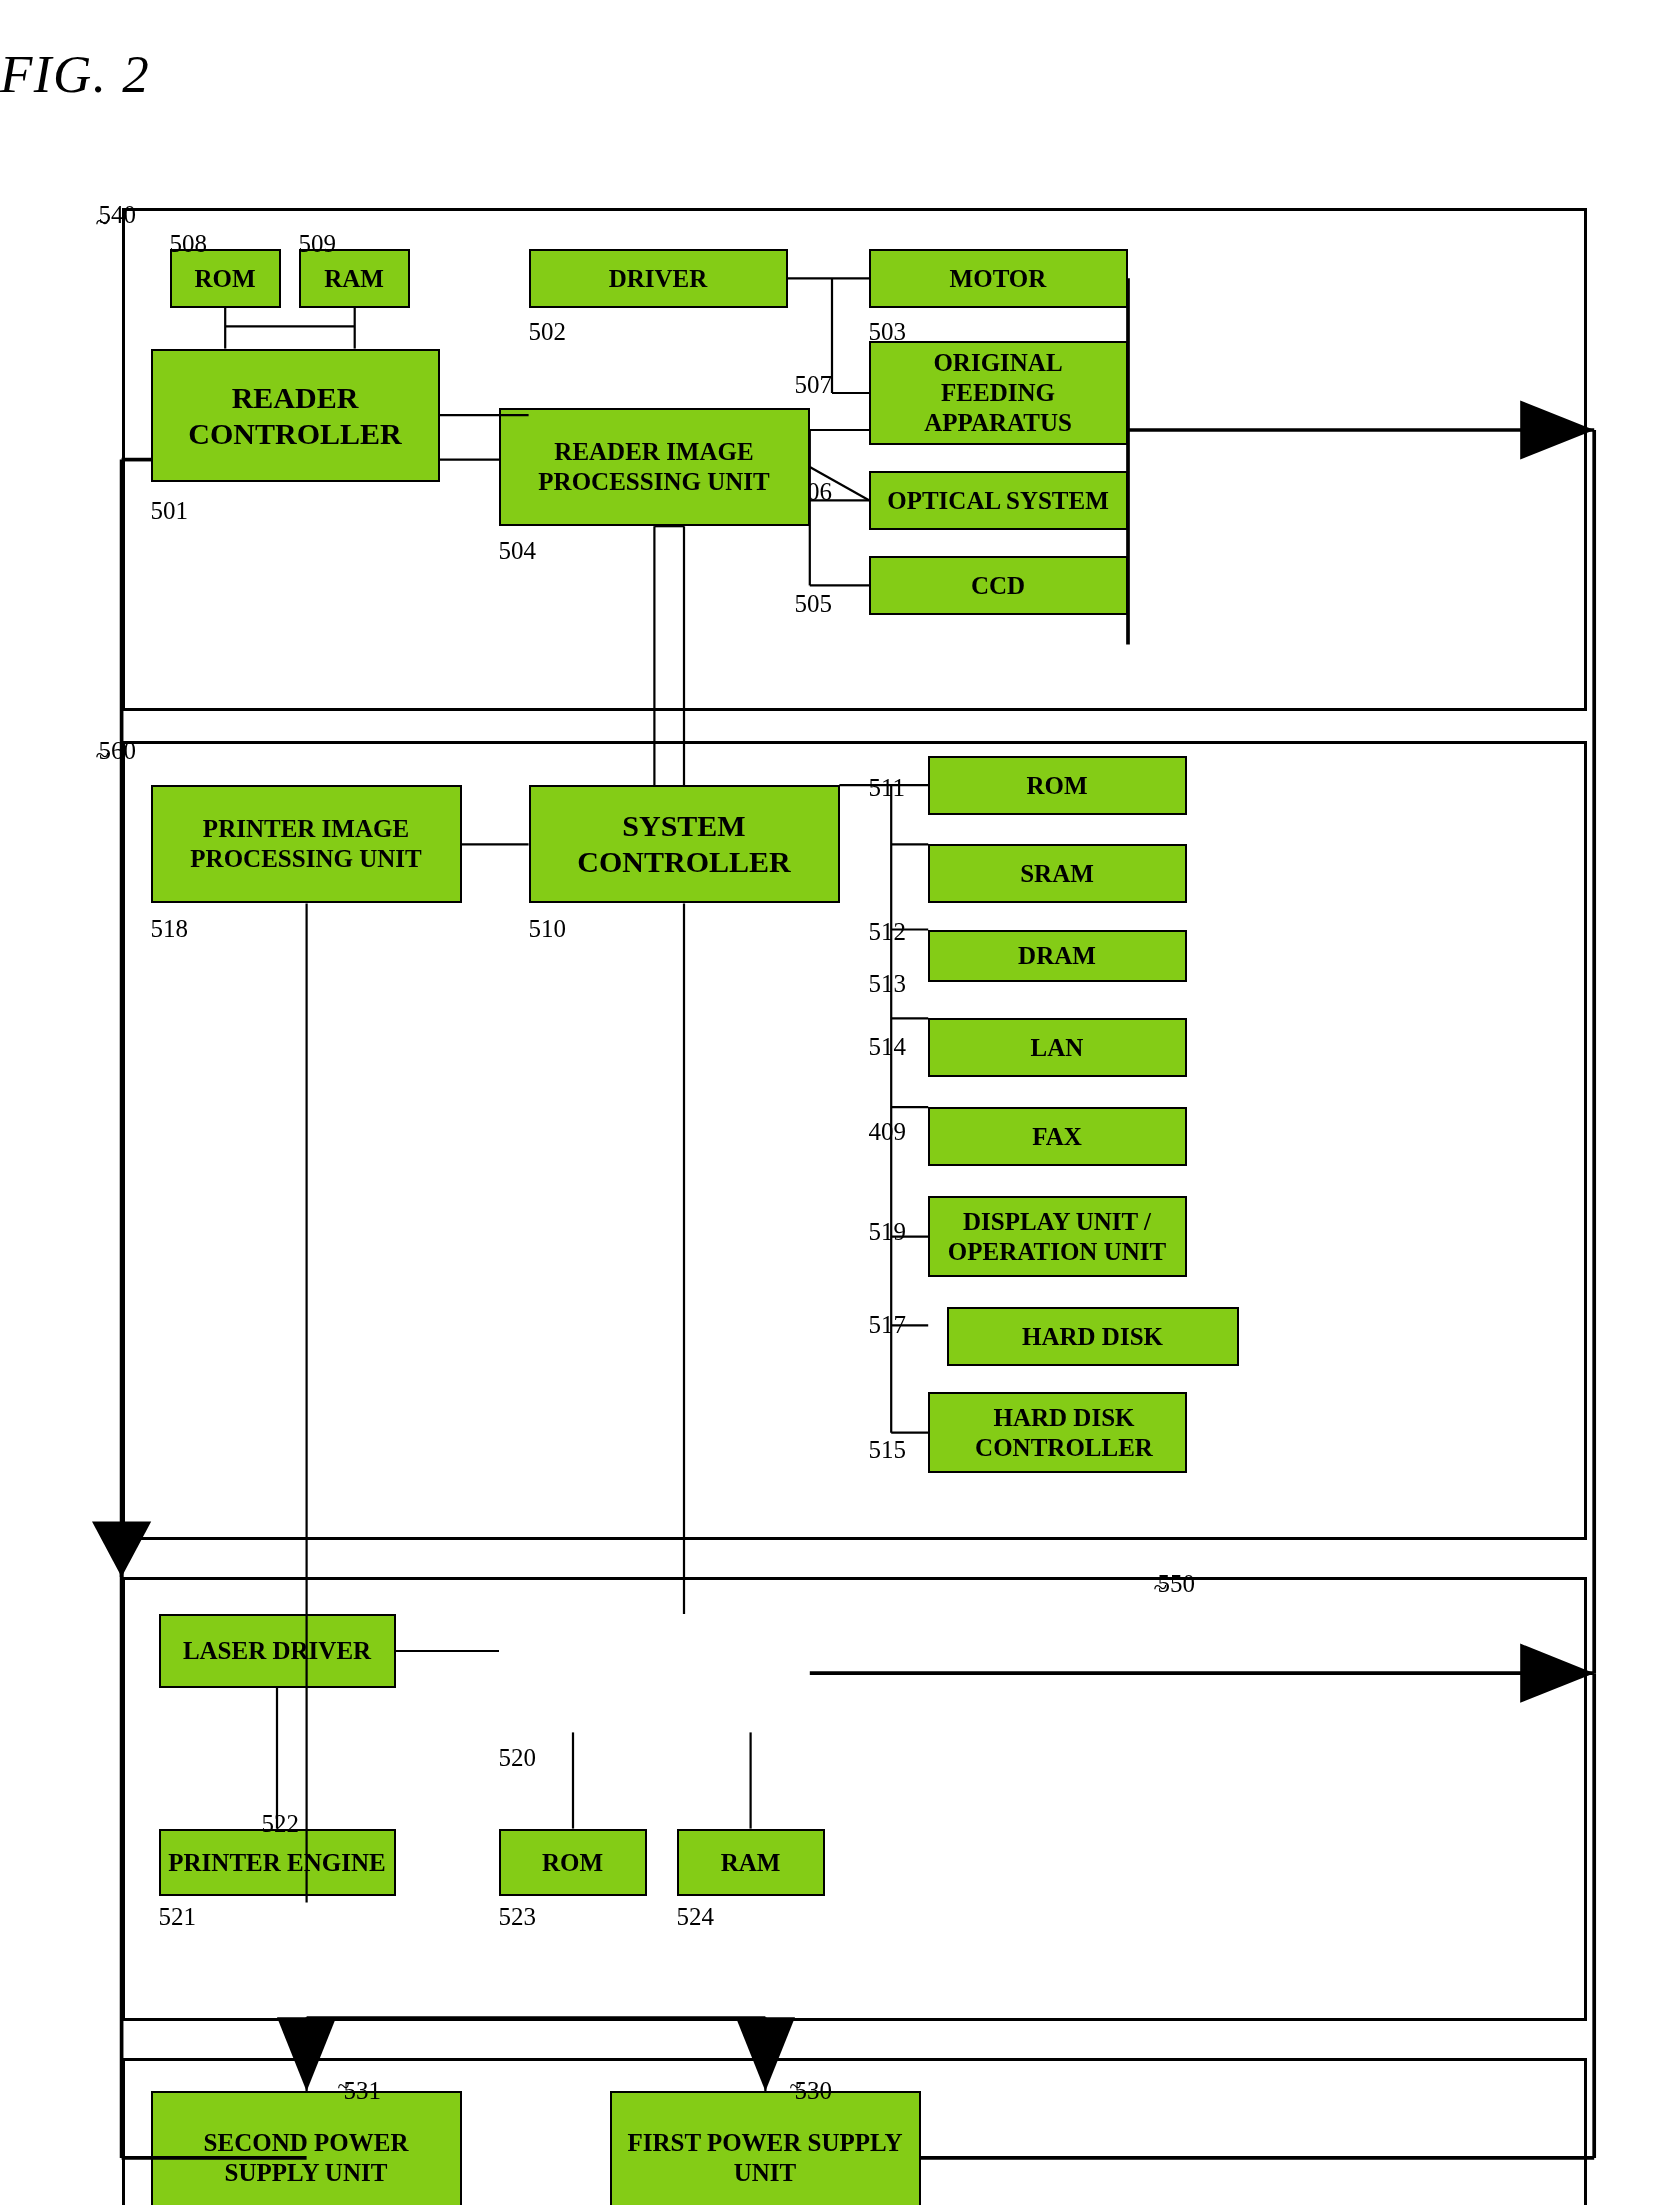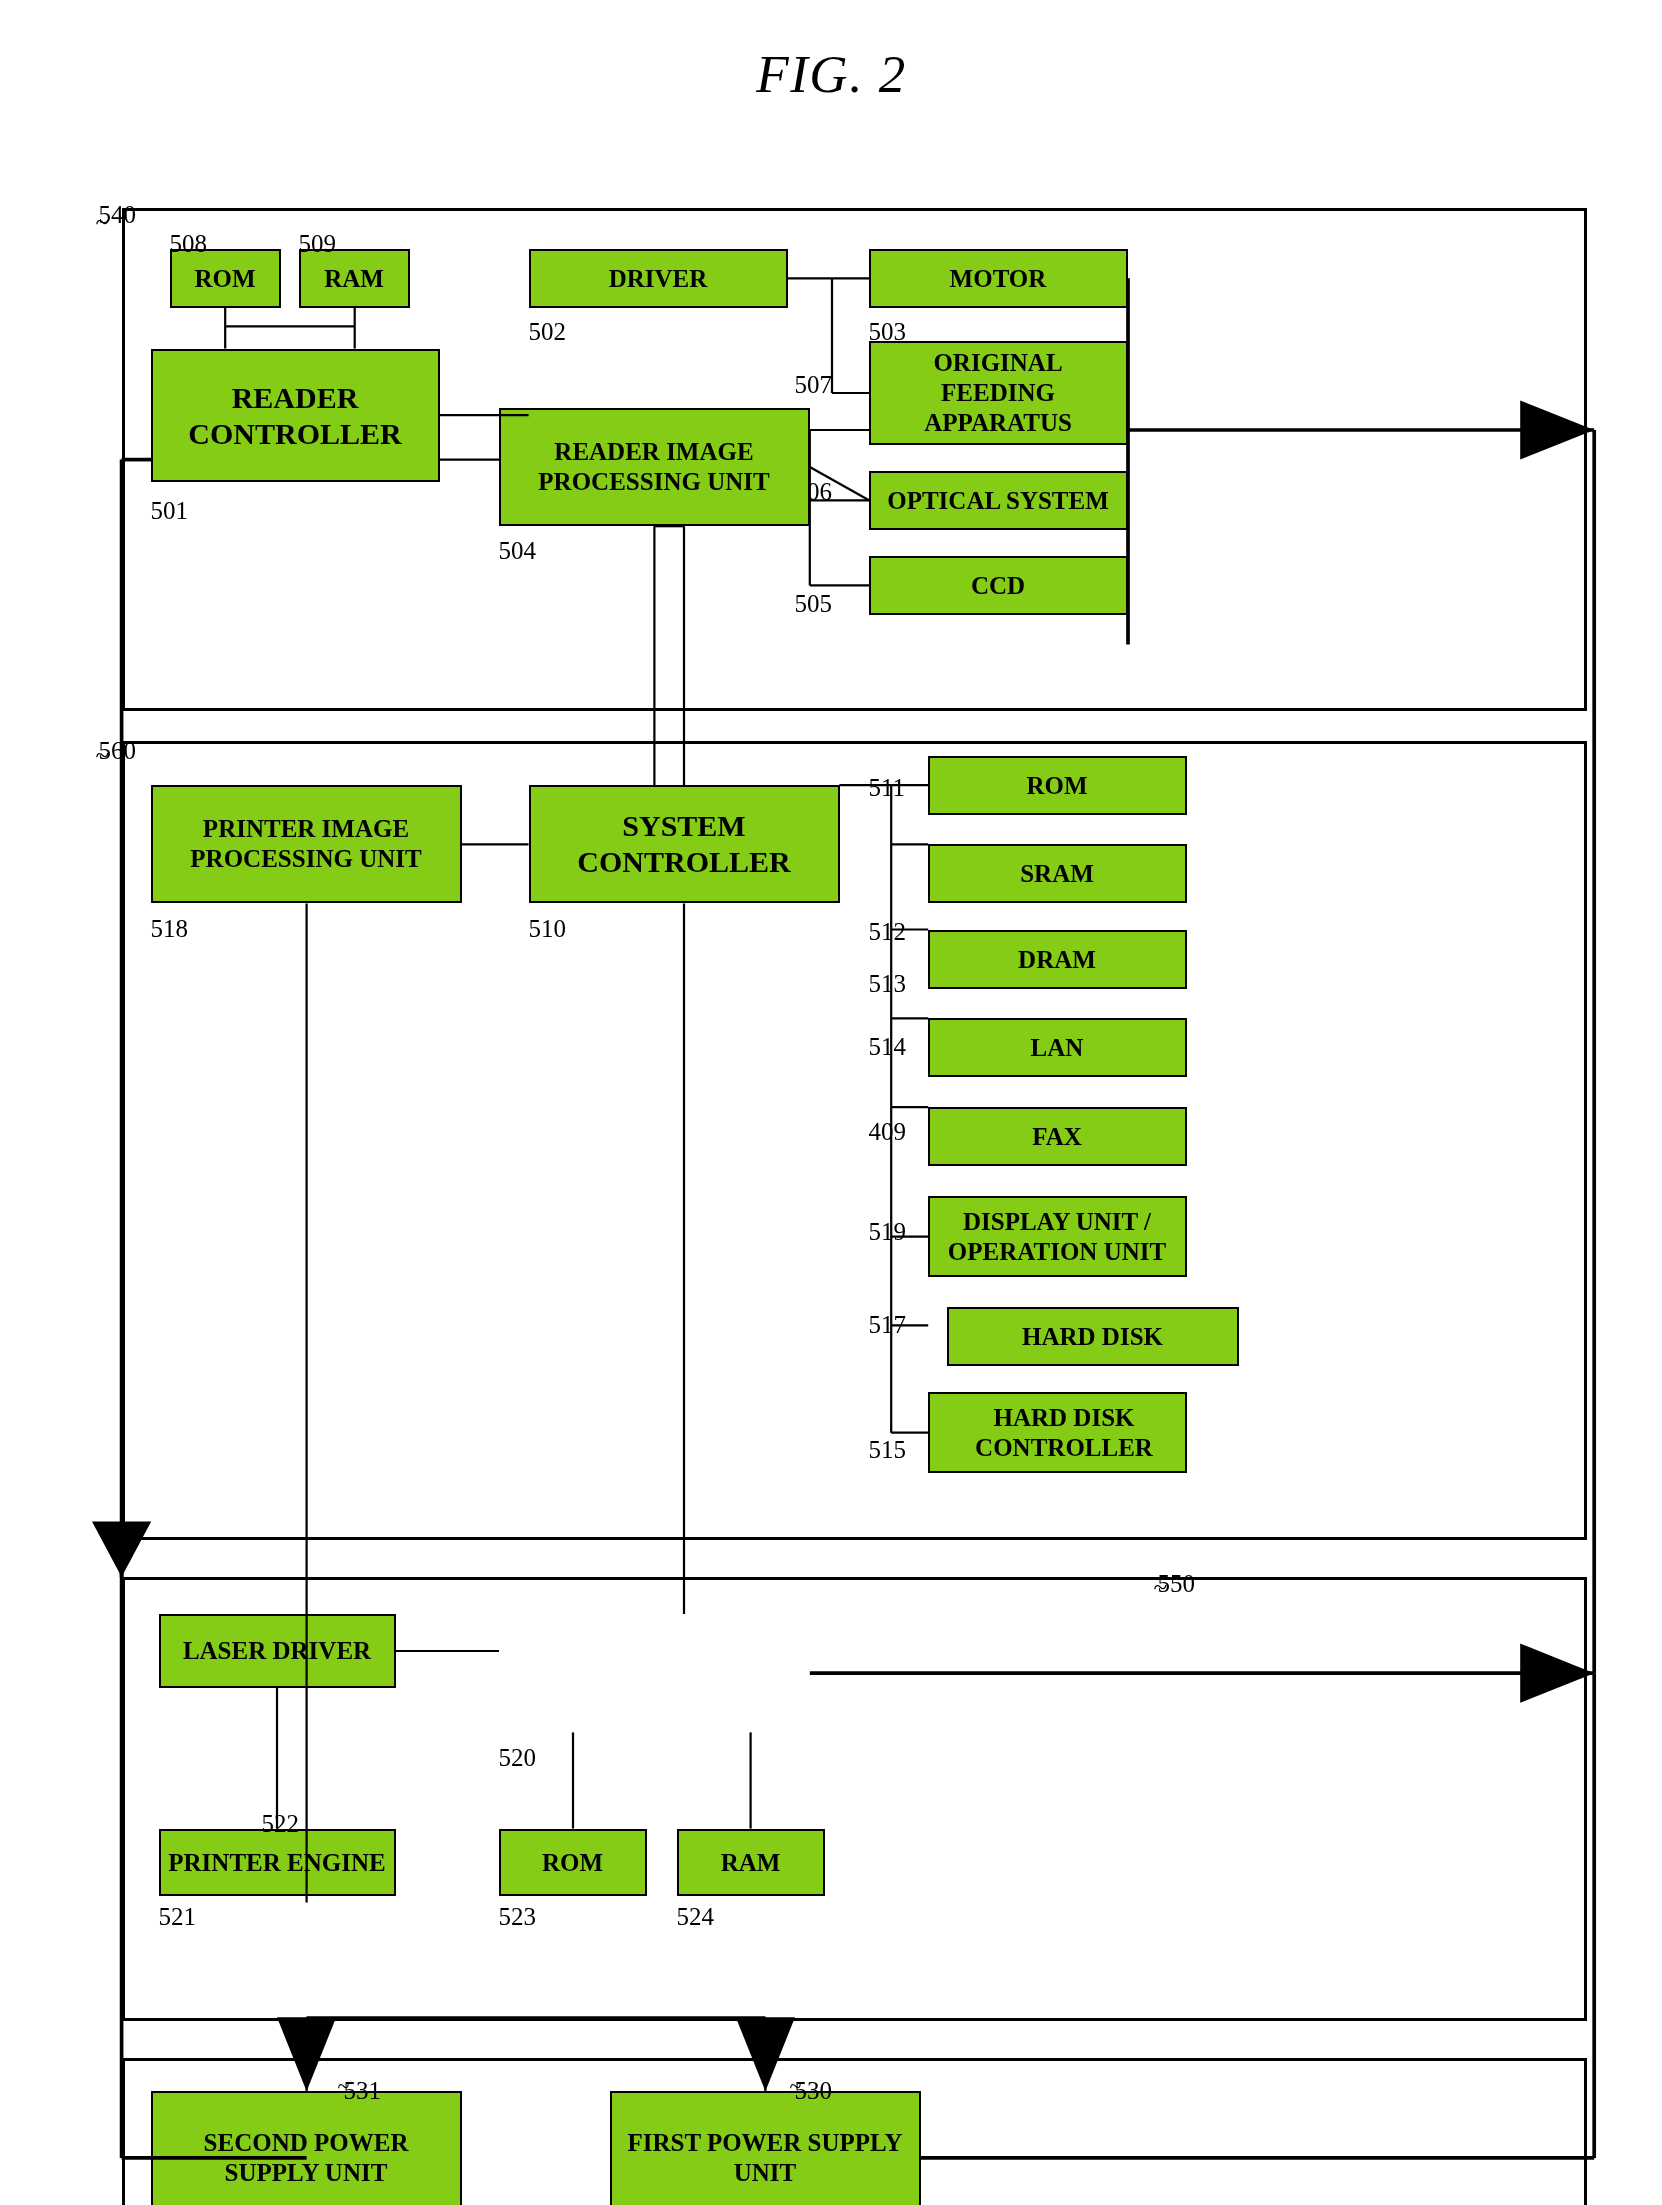--- a/index.html
+++ b/index.html
@@ -6,21 +6,21 @@
     body {
       background: #fff;
       font-family: 'Times New Roman', Times, serif;
       width: 1663px;
       min-height: 2205px;
       position: relative;
       overflow: hidden;
     }
 
     .page-title {
-      text-align: center;
+      text-align: left;
       font-size: 53px;
       font-style: italic;
       font-weight: normal;
       padding-top: 44px;
       padding-bottom: 30px;
       letter-spacing: 1.5px;
     }
 
     
     .diagram {
@@ -119,21 +119,21 @@
 
   <div class="box" style="left:474px;top:651px;width:311px;height:118px;font-size:30px;">SYSTEM
 CONTROLLER</div>
   <span class="ref-num" style="left:474px;top:781px;">510</span>
 
   <div class="box" style="left:873px;top:622px;width:259px;height:59px;">ROM</div>
   <span class="ref-num" style="left:814px;top:640px;">511</span>
 
   <div class="box" style="left:873px;top:710px;width:259px;height:59px;">SRAM</div>
 
-  <div class="box" style="left:873px;top:796px;width:259px;height:59px;">DRAM</div>
+  <div class="box" style="left:873px;top:796px;width:259px;height:52px;">DRAM</div>
   <span class="ref-num" style="left:814px;top:784px;">512</span>
   <span class="ref-num" style="left:814px;top:836px;">513</span>
 
   <div class="box" style="left:873px;top:884px;width:259px;height:59px;">LAN</div>
   <span class="ref-num" style="left:814px;top:899px;">514</span>
 
   <div class="box" style="left:873px;top:973px;width:259px;height:59px;">FAX</div>
   <span class="ref-num" style="left:814px;top:984px;">409</span>
 
   <div class="box" style="left:873px;top:1062px;width:259px;height:81px;">DISPLAY UNIT /

